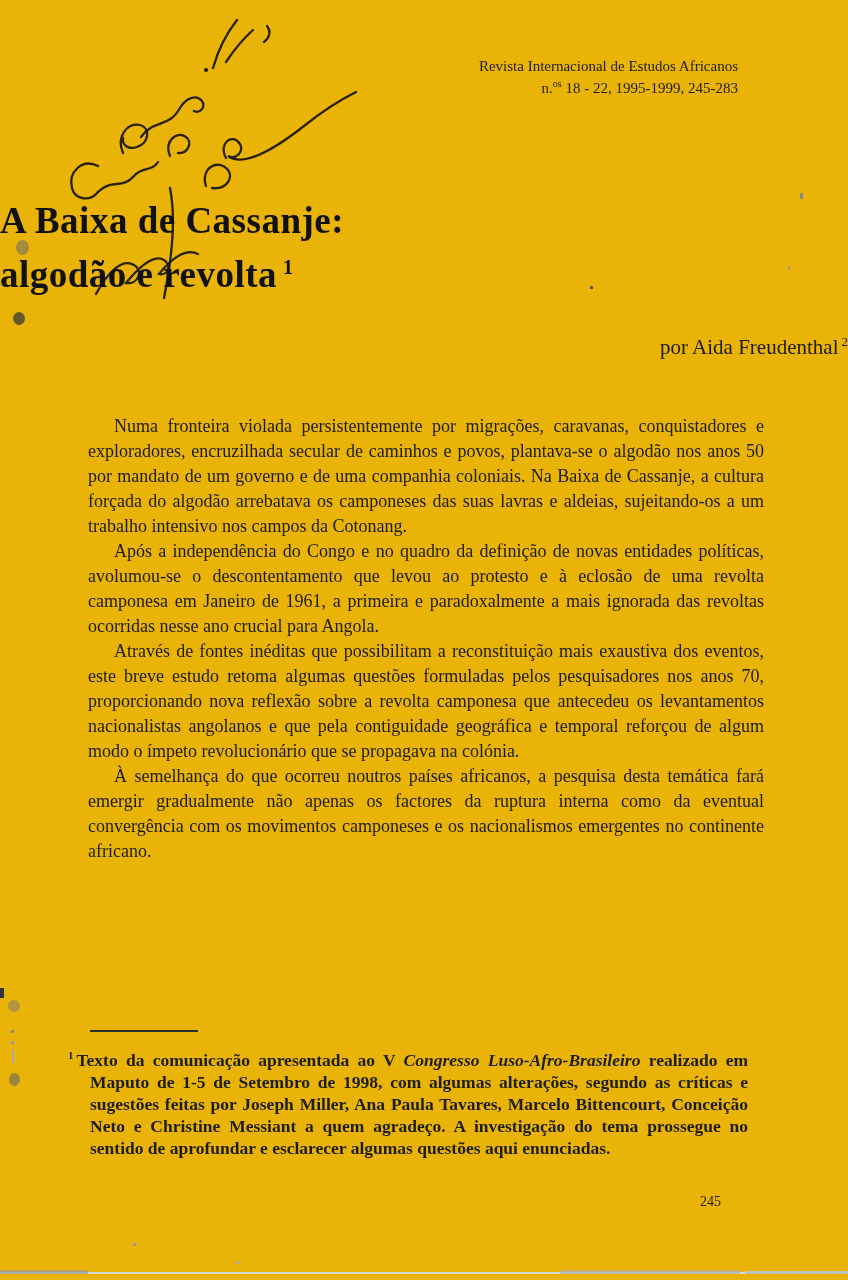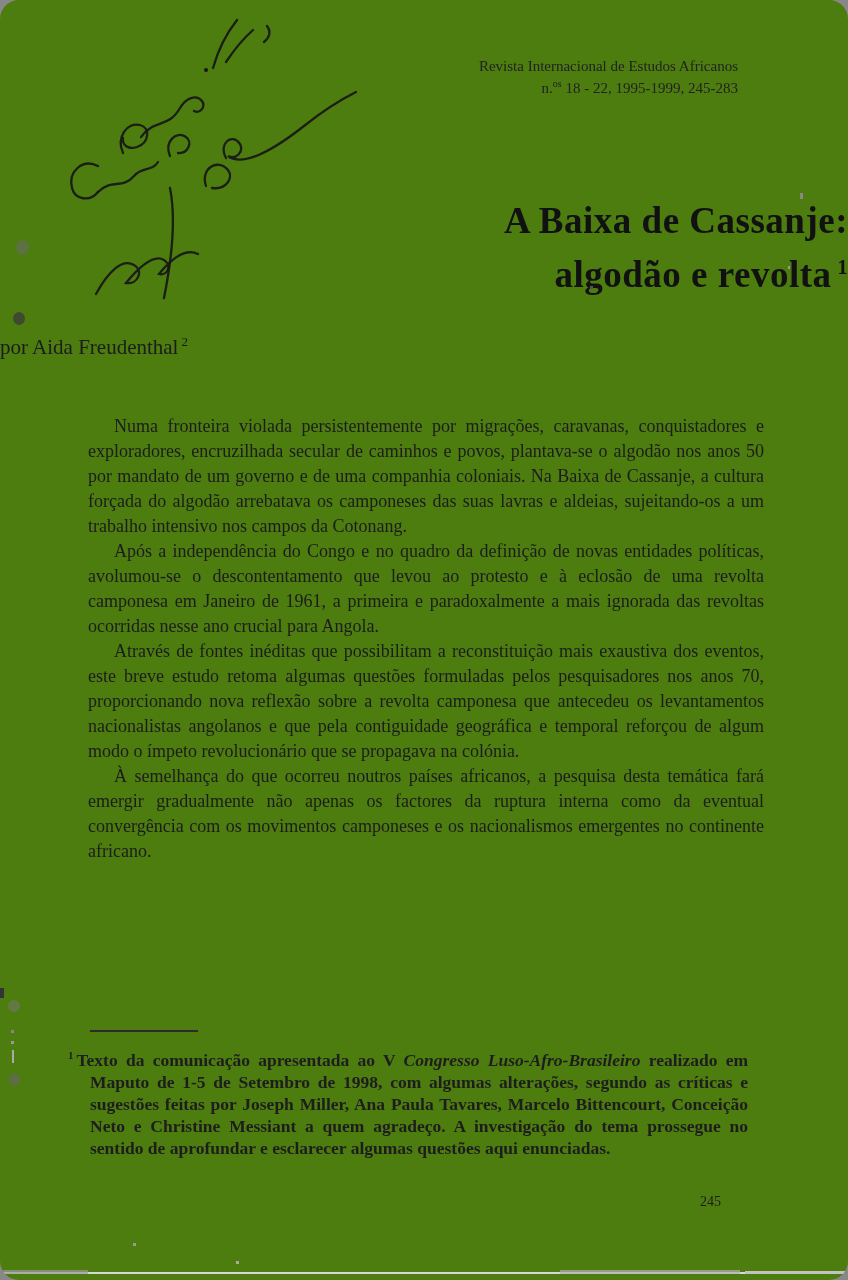--- a/index.html
+++ b/index.html
@@ -1,41 +1,40 @@
 <!DOCTYPE html>
 <html><head>
 <meta charset="utf-8">
 <style>
   html,body{margin:0;padding:0;background:#888;}
   .page{
     position:relative;
     width:848px;height:1280px;
     margin:0 auto;
-    background:#4d7c0f;
+    background:#eab308;
     overflow:hidden;
     font-family:"Liberation Serif", serif;
     color:#1c1c1c;
-    border-radius:19px;
   }
   .handwriting{position:absolute;left:20px;top:6px;width:372px;height:302px;}
   .handwriting path{fill:none;stroke:#161616;stroke-width:2.3;stroke-linecap:round;opacity:.92;}
   .header{
     position:absolute;top:57px;right:110px;
     text-align:right;font-size:15px;line-height:18px;color:#222;
   }
   .header sup{font-size:10px;vertical-align:super;}
   .title{
     position:absolute;left:0;top:198px;width:848px;margin:0;
-    text-align:right;font-weight:bold;font-size:37px;line-height:46px;
+    text-align:left;font-weight:bold;font-size:37px;line-height:46px;
     letter-spacing:.5px;color:#111;
   }
   .title sup{font-size:20px;vertical-align:super;margin-left:6px;font-weight:bold;}
   .byline{
     position:absolute;left:0;top:334px;width:848px;
-    text-align:left;font-size:21px;color:#1c1c1c;
+    text-align:right;font-size:21px;color:#1c1c1c;
   }
   .byline sup{font-size:13px;vertical-align:super;margin-left:3px;}
   .body{
     position:absolute;left:88px;top:414px;width:676px;
     font-size:18px;line-height:25px;text-align:justify;
   }
   .body p{margin:0;text-indent:26px;}
   .fn-sep{
     position:absolute;left:90px;top:1030px;width:108px;height:2px;
     background:#2b2b2b;

